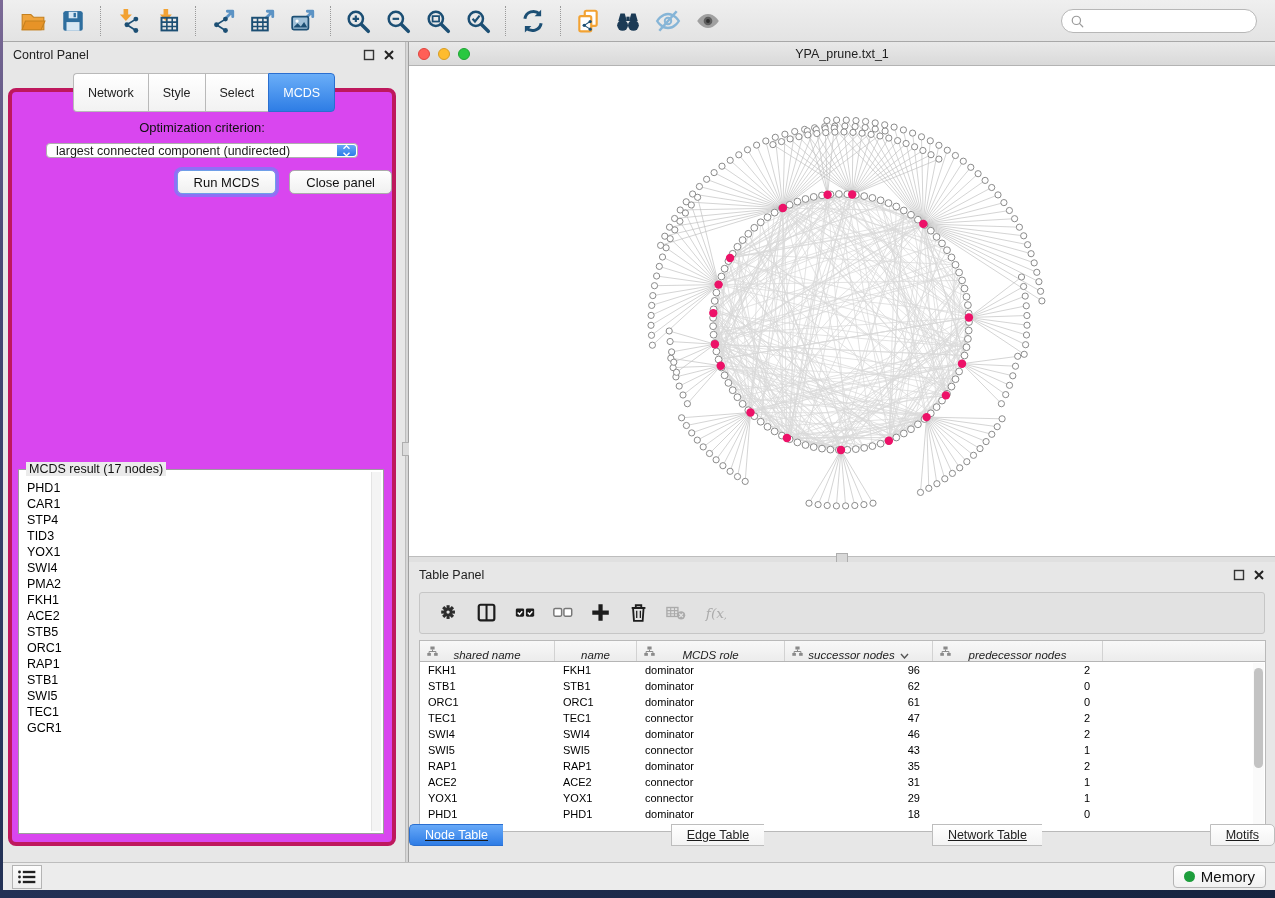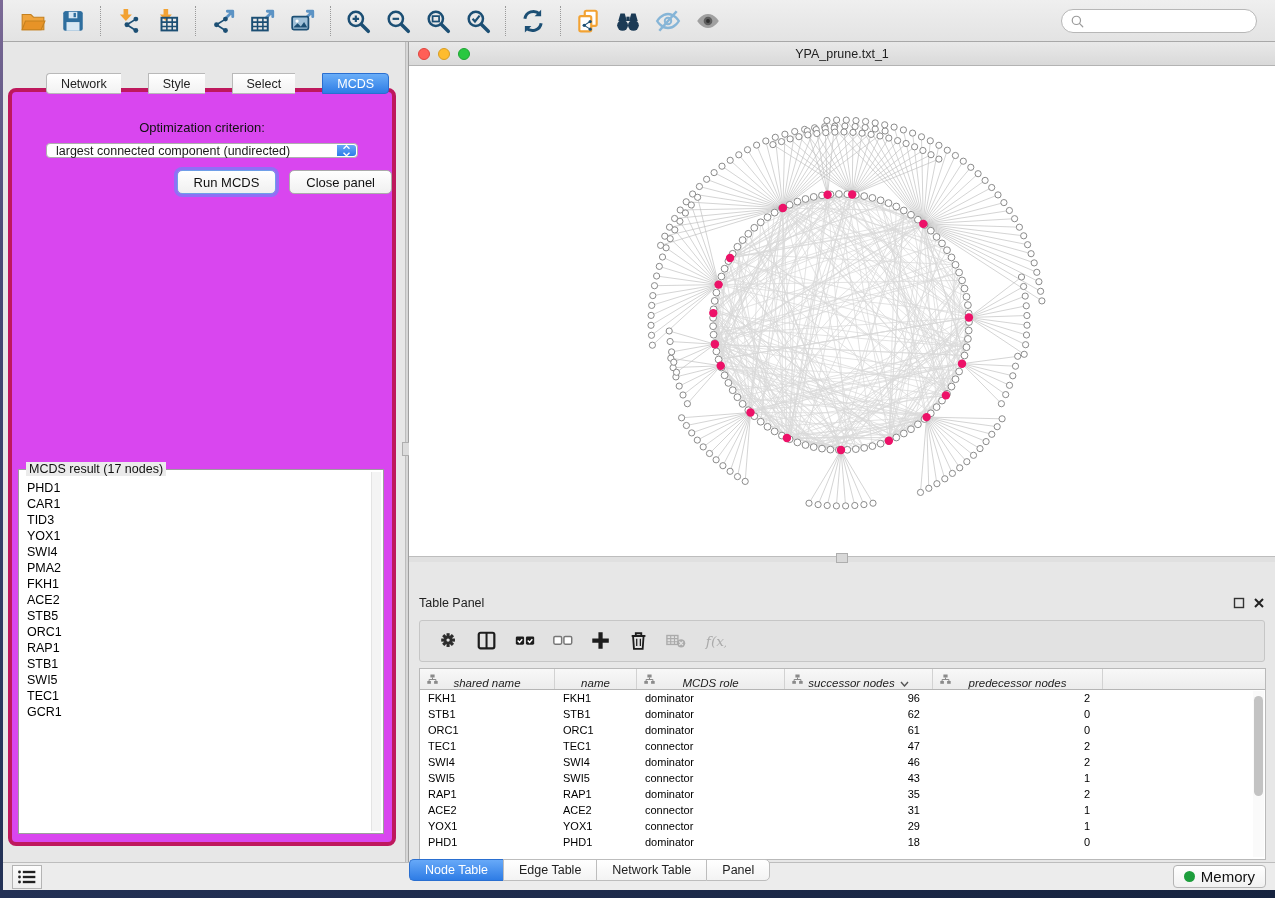--- a/index.html
+++ b/index.html
@@ -23,22 +23,22 @@
   
   #main { flex:1 1 auto; display:flex; min-height:0; }
 
   
   #control-panel { width:402px; flex:0 0 402px; position:relative; background:#e7e7e7; }
   .panel-titlebar { height:26px; display:flex; align-items:center; padding:0 10px; }
   .panel-title { font-size:12.5px; color:#222; }
   .panel-wins { margin-left:auto; display:flex; gap:8px; align-items:center; }
   .win-ic { width:12px; height:12px; display:inline-flex; }
   #cp-tabs { position:absolute; top:31px; left:0; right:0; display:flex; justify-content:center; z-index:2; }
-  .seg-tab { height:21px; padding:6px 14px; background:linear-gradient(#ffffff,#f2f2f2); border:1px solid #b9b9b9;
-             border-right:none; font-size:12.5px; display:flex; align-items:center; color:#222;margin-left:27px; }
+  .seg-tab { height:39px; padding:6px 14px; background:linear-gradient(#ffffff,#f2f2f2); border:1px solid #b9b9b9;
+             border-right:none; font-size:12.5px; display:flex; align-items:center; color:#222; }
   .seg-tab:first-child { border-radius:4px 0 0 4px; }
   .seg-tab:last-child { border-right:1px solid #2a6fd0; border-radius:0 4px 4px 0; }
   .seg-tab.active { background:linear-gradient(#6aaef8,#2e7de5); border-color:#2a6fd0; color:#fff; }
   #cp-pane { position:absolute; left:5px; right:9px; top:46px; bottom:16px; background:#d946ef;
              border:4px solid #be185d; border-radius:8px; }
   #opt-label { margin-top:28px; text-align:center; font-size:13px; color:#111; }
   #opt-select { margin:8px auto 0; width:312px; height:15px; background:#fff; border:1px solid #aeaeae;
                 border-radius:4px; display:flex; align-items:center; position:relative; }
   #opt-select .val { padding-left:9px; font-size:12.5px; white-space:nowrap; }
   #opt-stepper { position:absolute; right:1px; top:1px; bottom:1px; width:19px; border-radius:0 3px 3px 0;
@@ -54,21 +54,21 @@
   #mcds-list { position:absolute; inset:10px 12px 4px 8px; overflow:hidden; }
   .mcds-item { font-size:12.5px; line-height:16px; color:#000; }
   #mcds-scroll { position:absolute; top:2px; right:2px; bottom:2px; width:10px; background:#f4f4f4; border-left:1px solid #e4e4e4; }
 
   
   #v-splitter { width:4px; flex:0 0 4px; background:#d6d6d6; border-left:1px solid #bdbdbd; border-right:1px solid #9f9f9f; position:relative; }
   #v-handle { position:absolute; top:400px; left:-4px; width:10px; height:14px; background:#dcdcdc;
               border:1px solid #aeaeae; }
 
   
-  #right-col { flex:1 1 auto; display:flex; flex-direction:column; min-width:0;gap:28px; }
+  #right-col { flex:1 1 auto; display:flex; flex-direction:column; min-width:0; }
 
   #network-panel { height:520px; flex:0 0 520px; display:flex; flex-direction:column; position:relative; }
   #net-titlebar { height:24px; background:linear-gradient(#e9e9e9,#d9d9d9); border-bottom:1px solid #b3b3b3;
                   display:flex; align-items:center; position:relative; }
   #traffic { display:flex; gap:8px; padding-left:9px; }
   .tl { width:12px; height:12px; border-radius:50%; }
   .tl.red { background:#ff5f57; border:1px solid #e0443e; }
   .tl.yellow { background:#febc2e; border:1px solid #d89d24; }
   .tl.green { background:#28c840; border:1px solid #1ea433; }
   #net-title { position:absolute; left:0; right:0; text-align:center; font-size:12.5px; color:#222; }
@@ -90,21 +90,21 @@
   #tp-header { display:flex; height:21px; background:linear-gradient(#f8f8f8,#ececec); border-bottom:1px solid #b5b5b5; }
   .th { position:relative; display:flex; align-items:flex-end; justify-content:center; font-size:11.5px; color:#222;
         border-right:1px solid #d2d2d2; gap:5px;font-style:italic; }
   .th .shared-ic { position:absolute; left:7px; top:5px; }
   .c0{width:135px;} .c1{width:82px;} .c2{width:148px;} .c3{width:148px;} .c4{width:170px;}
   .tr { display:flex; height:16px; align-items:center; }
   .td { font-size:11px; color:#000; padding-left:8px; white-space:nowrap; overflow:hidden; }
   .td.num { text-align:right; padding-right:13px; padding-left:0; }
   #tp-vscroll { position:absolute; right:1px; top:22px; bottom:2px; width:11px; background:#fafafa; }
   #tp-vthumb { position:absolute; left:1px; right:1px; top:5px; height:100px; background:#c3c3c3; border-radius:5px; }
-  #tp-tabs { position:absolute; left:0; right:0; top:269px; display:flex; justify-content:flex-start; }
+  #tp-tabs { position:absolute; left:0; right:0; top:262px; display:flex; justify-content:space-between;text-decoration:underline; }
   .tp-tab { height:22px; padding:0 15px; display:flex; align-items:center; font-size:12.5px;
             background:linear-gradient(#ffffff,#f3f3f3); border:1px solid #bdbdbd; border-right:none; color:#222; }
   .tp-tab:first-child { border-radius:5px 0 0 5px; }
   .tp-tab:last-child { border-right:1px solid #bdbdbd; border-radius:0 5px 5px 0; }
   .tp-tab.active { background:linear-gradient(#67a9f8,#2e7ce5); color:#fff; border-color:#2a6fd0; }
 
   
   #status-bar { height:28px; flex:0 0 28px; background:#ececec; border-top:1px solid #bdbdbd;
                 display:flex; align-items:center; padding:0 9px; }
   #list-btn { width:30px; height:24px; background:linear-gradient(#fdfdfd,#efefef); border:1px solid #b4b4b4;
@@ -270,20 +270,35 @@
             <line x1="12.6" y1="12.6" x2="17" y2="17" stroke="#9a9a9a" stroke-width="1.6" stroke-linecap="round"></line>
           </svg>
       </span>
       <input id="search-input" type="text" placeholder="" style="">
     </div>
   </div>
 
   <div id="main">
 
     <div id="control-panel">
+      <div class="panel-titlebar">
+        <span class="panel-title">Control Panel</span>
+        <span class="panel-wins">
+          <span class="win-ic">
+            <svg viewBox="0 0 12 12">
+                <rect x="1.5" y="1.5" width="9" height="9" fill="none" stroke="#333" stroke-width="1.4"></rect>
+              </svg>
+          </span>
+          <span class="win-ic">
+            <svg viewBox="0 0 12 12">
+                <path d="M2 2l8 8M10 2l-8 8" stroke="#222" stroke-width="2"></path>
+              </svg>
+          </span>
+        </span>
+      </div>
       <div id="cp-tabs">
           <div class="seg-tab">Network</div>
           <div class="seg-tab">Style</div>
           <div class="seg-tab">Select</div>
           <div class="seg-tab active">MCDS</div>
         </div>
       <div id="cp-pane">
         <div id="opt-label">Optimization criterion:</div>
         <div id="opt-select">
           <span class="val">largest connected component (undirected)</span>
@@ -298,20 +313,21 @@
         </div>
         <div id="cp-buttons">
           <button class="cp-btn focused">Run MCDS</button>
           <button class="cp-btn">Close panel</button>
         </div>
         <div id="mcds-box">
           <span id="mcds-legend">MCDS result (17 nodes)</span>
           <div id="mcds-list">
               <div class="mcds-item">PHD1</div>
               <div class="mcds-item">CAR1</div>
+              <div class="mcds-item">STP4</div>
               <div class="mcds-item">TID3</div>
               <div class="mcds-item">YOX1</div>
               <div class="mcds-item">SWI4</div>
               <div class="mcds-item">PMA2</div>
               <div class="mcds-item">FKH1</div>
               <div class="mcds-item">ACE2</div>
               <div class="mcds-item">STB5</div>
               <div class="mcds-item">ORC1</div>
               <div class="mcds-item">RAP1</div>
               <div class="mcds-item">STB1</div>
@@ -1348,21 +1364,21 @@
               </div>
             </div>
           <div id="tp-vscroll">
             <div id="tp-vthumb"></div>
           </div>
         </div>
         <div id="tp-tabs">
             <div class="tp-tab active">Node Table</div>
             <div class="tp-tab">Edge Table</div>
             <div class="tp-tab">Network Table</div>
-            <div class="tp-tab">Panel</div>
+            <div class="tp-tab">Motifs</div>
           </div>
       </div>
     </div>
   </div>
 
   <div id="status-bar">
     <div id="list-btn">
       <svg width="20" height="16" viewBox="0 0 24 18">
         <g fill="#222">
             <circle cx="3" cy="3" r="1.7"></circle>

